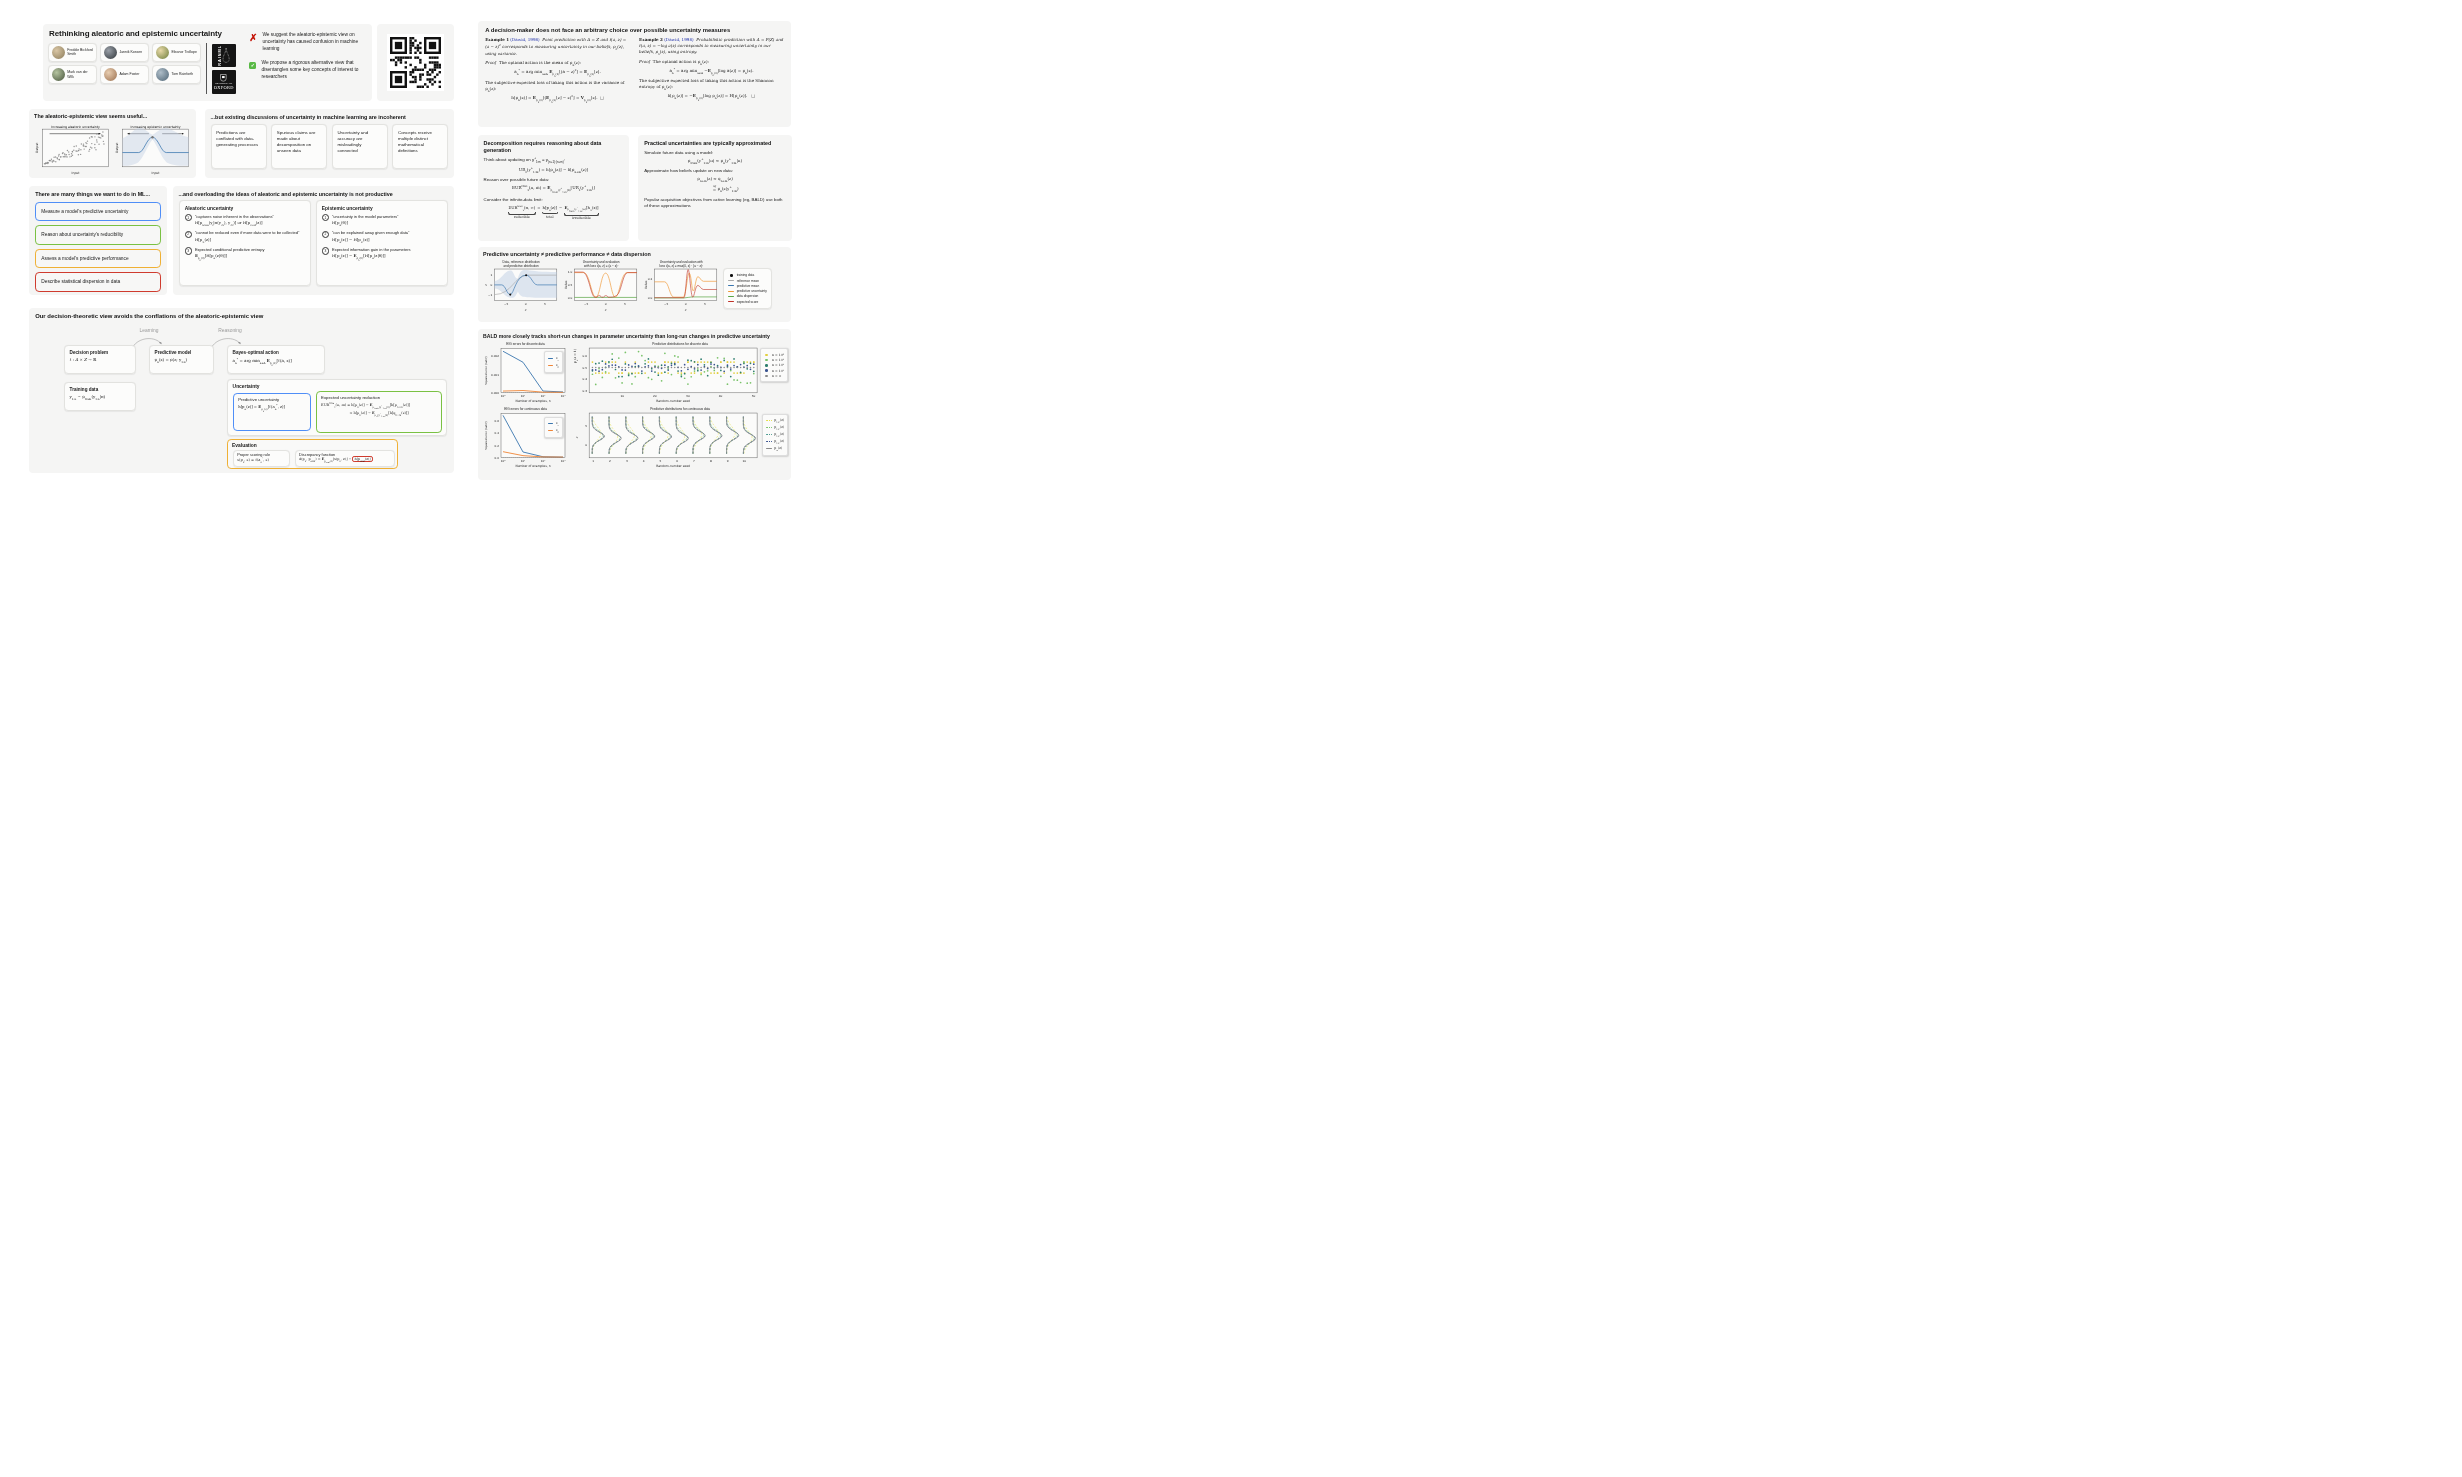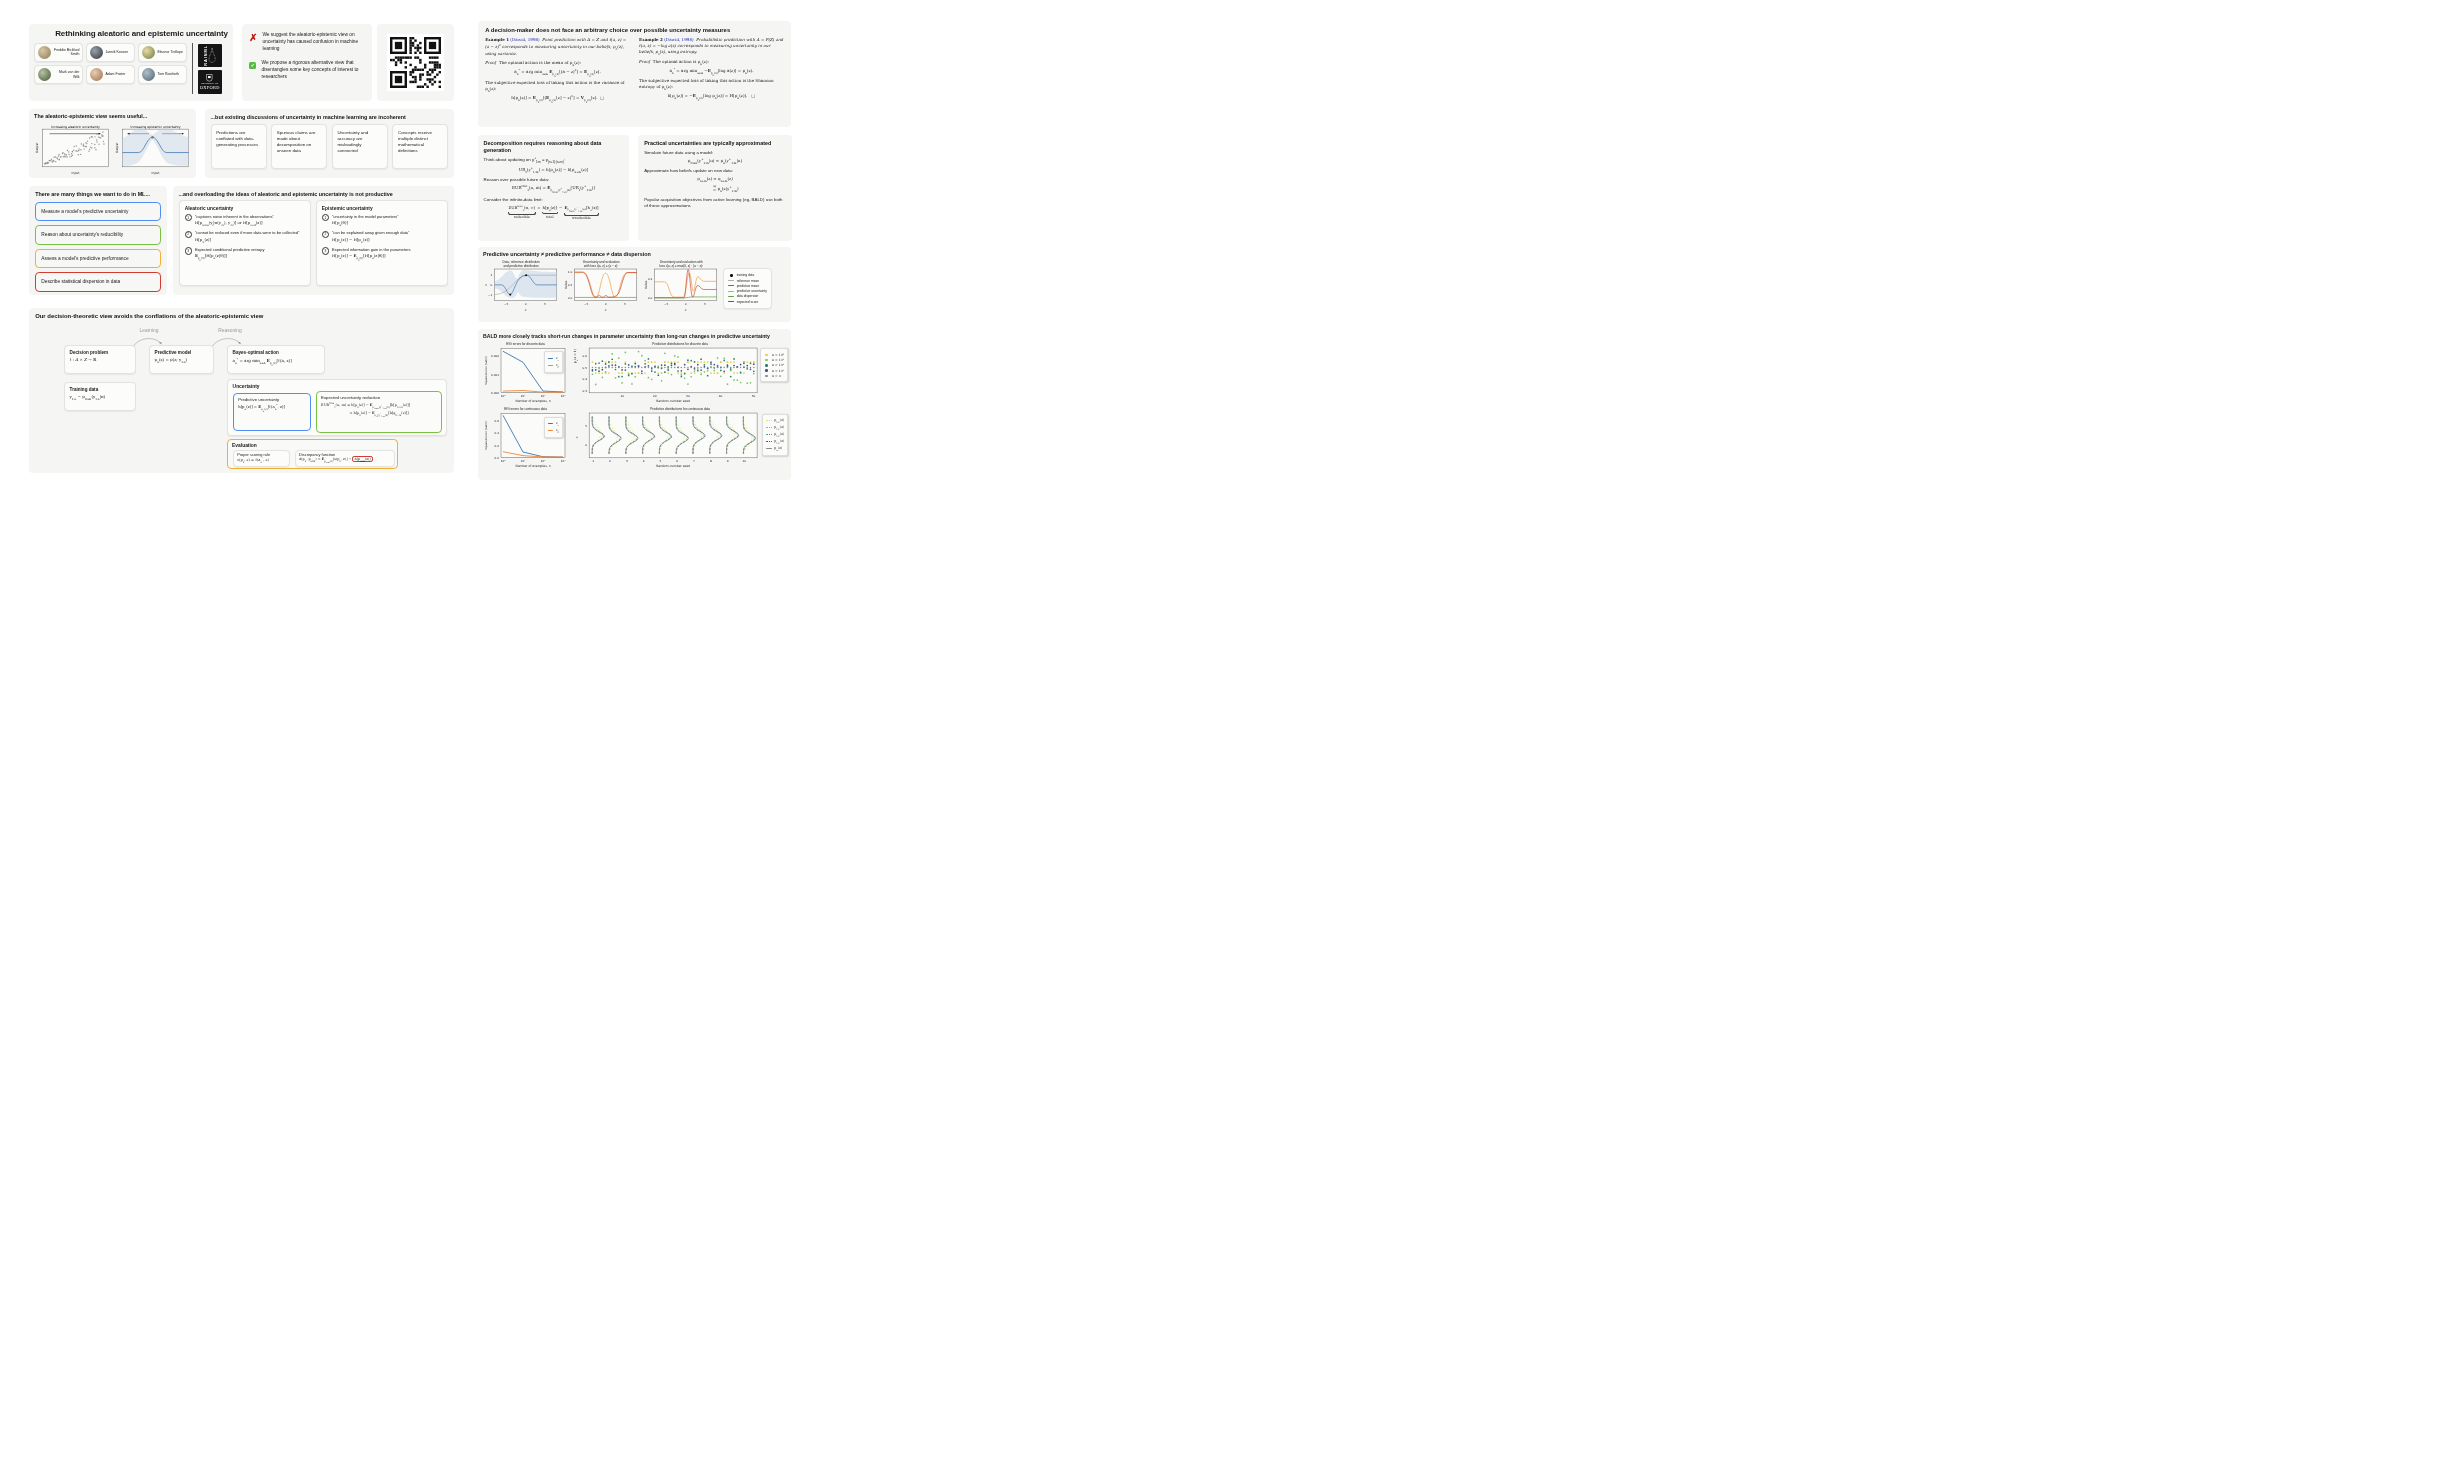--- a/index.html
+++ b/index.html
@@ -74,21 +74,21 @@
   .op{padding:0 2.1px;}
   .egeq{position:relative;display:inline-block;}
   .egeq .eg{position:absolute;top:-2.8px;left:0;right:0;text-align:center;font-size:2.7px;}
   .miniplot{position:relative;}
 </style>
 </head>
 <body>
 
 <div class="poster">
 
-  <div class="panel" style="left:29px;top:24px;width:204px;height:77px;padding:4.1px 5.1px;text-align:right;">
+  <div class="panel" style="left:43px;top:24px;width:204px;height:77px;padding:4.1px 5.1px;">
     <div class="title">Rethinking aleatoric and epistemic uncertainty</div>
     <div class="authors">
       <div class="card author">
           <span class="avatar a1"></span>
           <span class="aname">Freddie Bickford Smith</span>
         </div>
       <div class="card author">
           <span class="avatar a2"></span>
           <span class="aname">Jannik Kossen</span>
         </div>

